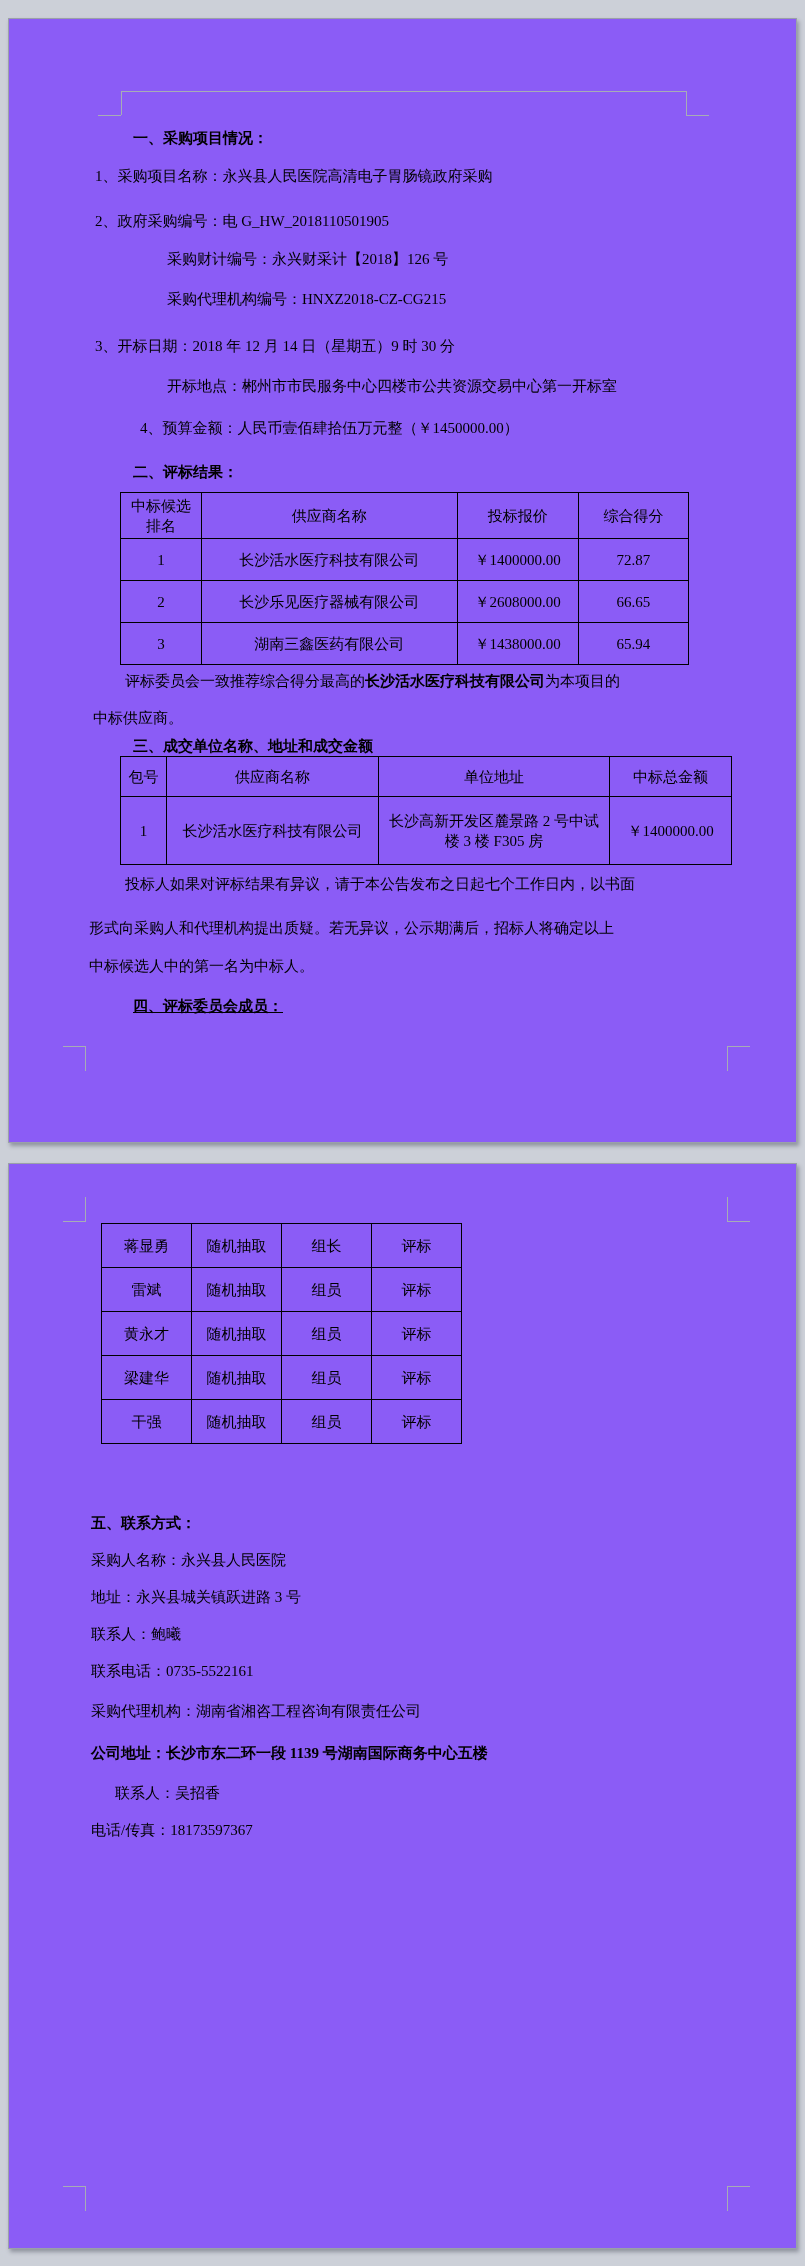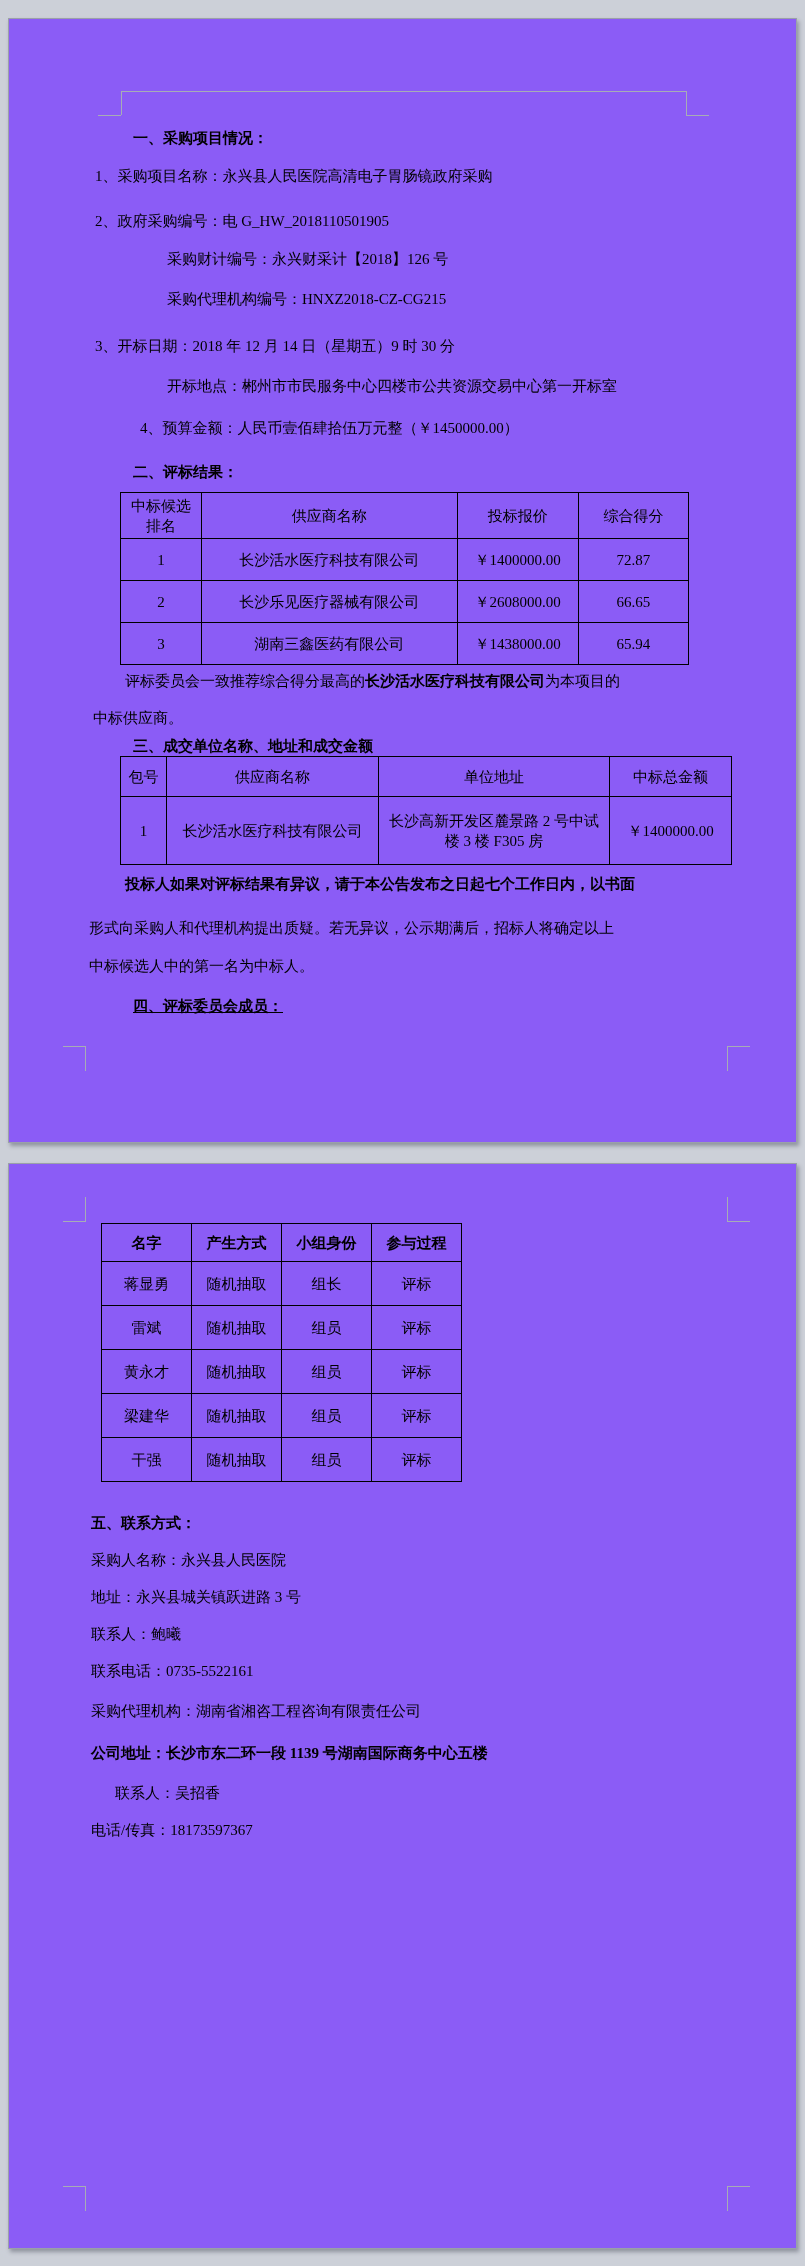--- a/index.html
+++ b/index.html
@@ -111,21 +111,21 @@
     </tr>
     <tr style="height:68px">
       <td>1</td>
       <td>长沙活水医疗科技有限公司</td>
       <td class="addr" style="white-space:normal;text-align:center;">长沙高新开发区麓景路 2 号中试楼 3 楼 F305 房</td>
       <td>￥1400000.00</td>
     </tr>
   </tbody>
     </table>
 
-  <div class="ln" style="left:116px;top:855px;font-weight:bold;">投标人如果对评标结果有异议，请于本公告发布之日起七个工作日内，以书面</div>
+  <div class="ln" style="left:116px;top:855px;">投标人如果对评标结果有异议，请于本公告发布之日起七个工作日内，以书面</div>
   <div class="ln" style="left:80px;top:899px;">形式向采购人和代理机构提出质疑。若无异议，公示期满后，招标人将确定以上</div>
   <div class="ln" style="left:80px;top:937px;">中标候选人中的第一名为中标人。</div>
 
   <div class="ln b" style="left:124px;top:977px;text-decoration:underline;">四、评标委员会成员：</div>
 
   <div class="cm cm-tr-corner" style="left:54px;top:1027px;"></div>
   <div class="cm cm-tl-corner" style="left:718px;top:1027px;"></div>
 </div>
 
 <div class="page" id="page2">
@@ -134,26 +134,20 @@
   <div class="cm cm-bl-corner" style="left:718px;top:33px;"></div>
 
   <table class="doc-table" style="left:92px;top:59px;width:360px;">
     <colgroup>
         <col style="width:90px">
         <col style="width:90px">
         <col style="width:90px">
         <col style="width:90px">
       </colgroup>
     <tbody>
-        <tr style="height:38px" class="b">
-      <td>名字</td>
-      <td>产生方式</td>
-      <td>小组身份</td>
-      <td>参与过程</td>
-    </tr>
     <tr style="height:44px">
       <td>蒋显勇</td>
       <td>随机抽取</td>
       <td>组长</td>
       <td>评标</td>
     </tr>
     <tr style="height:44px">
       <td>雷斌</td>
       <td>随机抽取</td>
       <td>组员</td>

